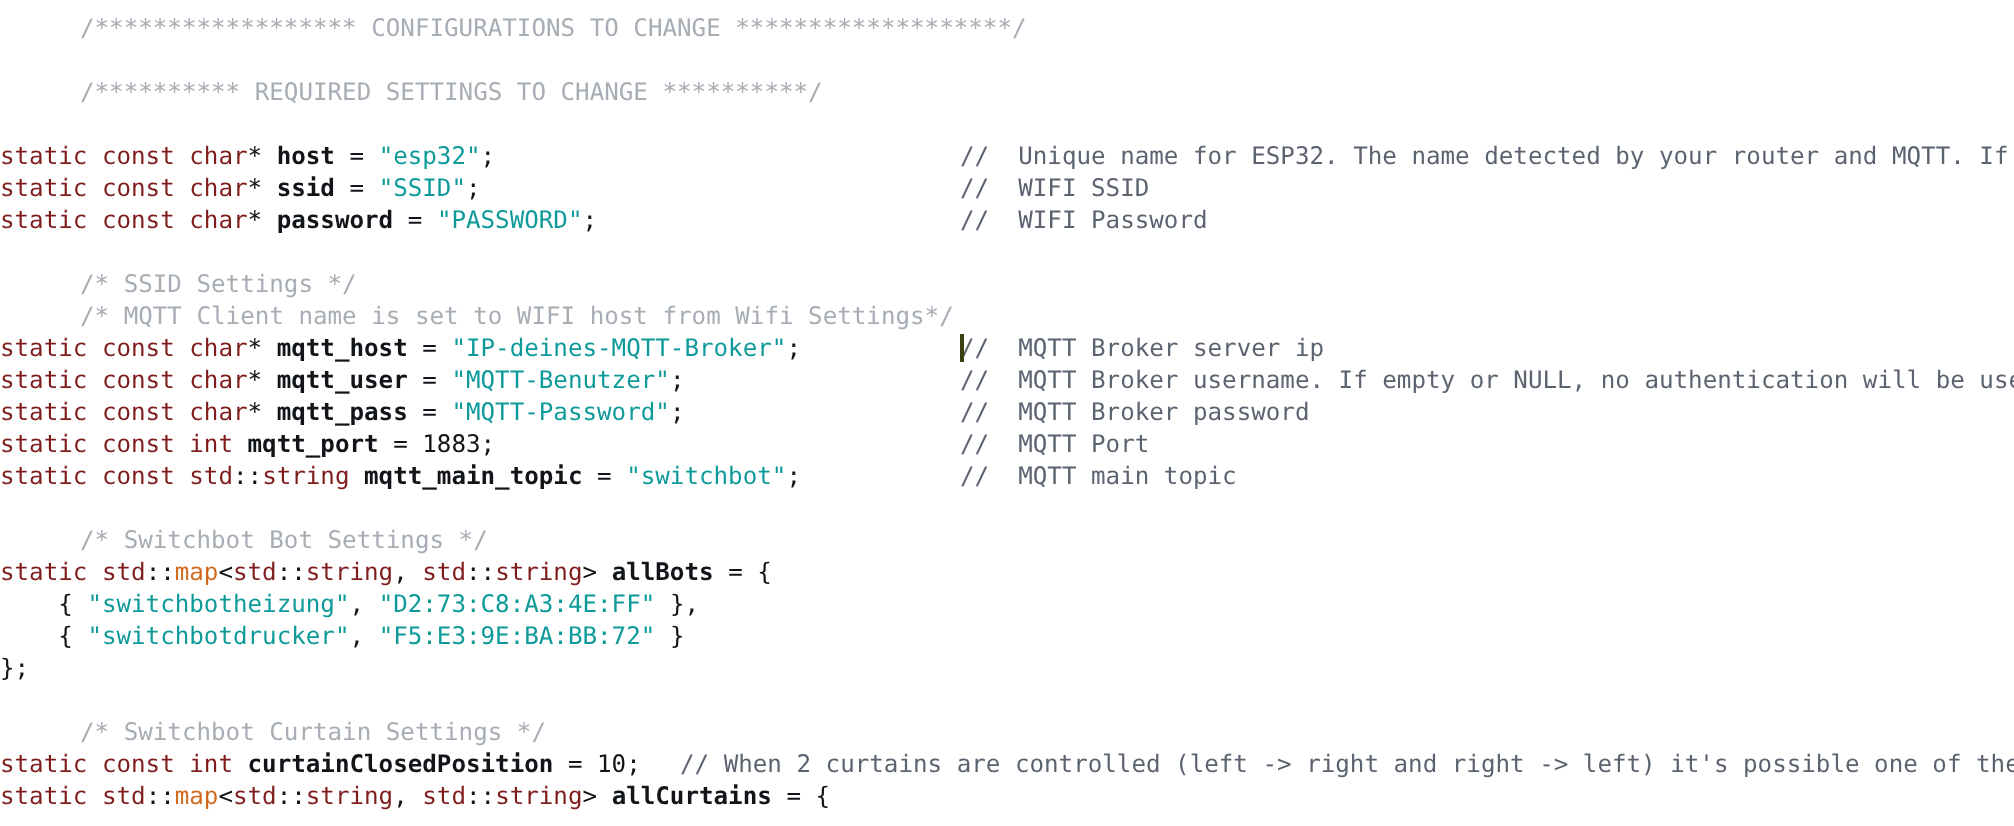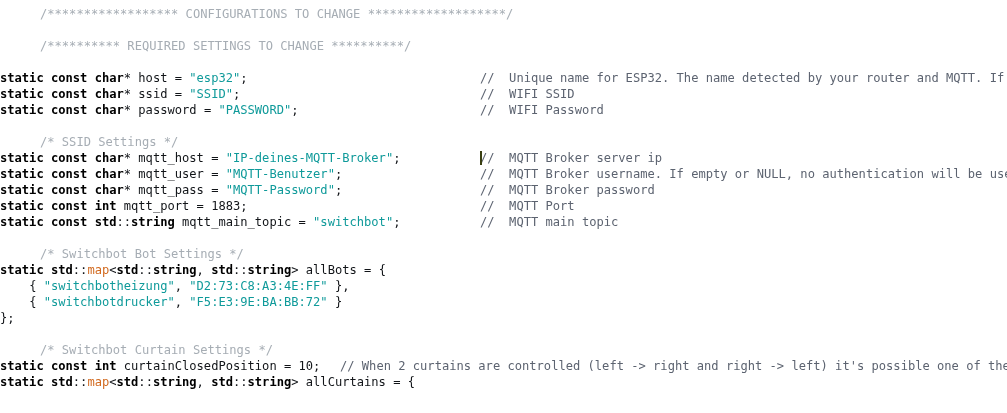--- a/index.html
+++ b/index.html
@@ -37,24 +37,24 @@
     top: 0;
     white-space: pre;
   }
   .code-line .trail {
     position: absolute;
     top: 0;
     white-space: pre;
     color: #5c6370;
   }
   
-  .kw      { color: #000000; font-weight: bold; }      
+  .kw      { color: #7f1d1d; }      
   .str     { color: #0f9a9a; }      
   .num     { color: #111418; font-weight: normal; }
-  .ident   { color: #111418; font-weight: normal; }
+  .ident   { color: #111418; font-weight: bold; }
   .type    { color: #d2691e; }      
   .cmt     { color: #a6adb4; margin-left: 40px; }      
   .icmt    { color: #5c6370; }      
   .punct   { color: #111418; }
   
   .caret {
     position: absolute;
     width: 1.5px;
     height: 14px;
     top: 1px;
@@ -67,20 +67,21 @@
 <div id="editor">
     <div class="code-line"><span class="main"><span class="cmt">/****************** CONFIGURATIONS TO CHANGE *******************/</span></span></div>
     <div class="code-line"><span class="main"></span></div>
     <div class="code-line"><span class="main"><span class="cmt">/********** REQUIRED SETTINGS TO CHANGE **********/</span></span></div>
     <div class="code-line"><span class="main"></span></div>
     <div class="code-line"><span class="main"><span class="kw">static</span><span class="punct"> </span><span class="kw">const</span><span class="punct"> </span><span class="kw">char</span><span class="punct">*</span><span class="punct"> </span><span class="ident">host</span><span class="punct"> </span><span class="punct">=</span><span class="punct"> </span><span class="str">"esp32"</span><span class="punct">;</span></span><span class="trail icmt" style="left: 480px;">//  Unique name for ESP32. The name detected by your router and MQTT. If you are usi</span></div>
     <div class="code-line"><span class="main"><span class="kw">static</span><span class="punct"> </span><span class="kw">const</span><span class="punct"> </span><span class="kw">char</span><span class="punct">*</span><span class="punct"> </span><span class="ident">ssid</span><span class="punct"> </span><span class="punct">=</span><span class="punct"> </span><span class="str">"SSID"</span><span class="punct">;</span></span><span class="trail icmt" style="left: 480px;">//  WIFI SSID</span></div>
     <div class="code-line"><span class="main"><span class="kw">static</span><span class="punct"> </span><span class="kw">const</span><span class="punct"> </span><span class="kw">char</span><span class="punct">*</span><span class="punct"> </span><span class="ident">password</span><span class="punct"> </span><span class="punct">=</span><span class="punct"> </span><span class="str">"PASSWORD"</span><span class="punct">;</span></span><span class="trail icmt" style="left: 480px;">//  WIFI Password</span></div>
     <div class="code-line"><span class="main"></span></div>
     <div class="code-line"><span class="main"><span class="cmt">/* SSID Settings */</span></span></div>
+    <div class="code-line"><span class="main"><span class="cmt">/* MQTT Client name is set to WIFI host from Wifi Settings*/</span></span></div>
     <div class="code-line"><span class="main"><span class="kw">static</span><span class="punct"> </span><span class="kw">const</span><span class="punct"> </span><span class="kw">char</span><span class="punct">*</span><span class="punct"> </span><span class="ident">mqtt_host</span><span class="punct"> </span><span class="punct">=</span><span class="punct"> </span><span class="str">"IP-deines-MQTT-Broker"</span><span class="punct">;</span></span><span class="trail icmt" style="left: 480px;">//  MQTT Broker server ip</span><span class="caret" style="left: 480px;"></span></div>
     <div class="code-line"><span class="main"><span class="kw">static</span><span class="punct"> </span><span class="kw">const</span><span class="punct"> </span><span class="kw">char</span><span class="punct">*</span><span class="punct"> </span><span class="ident">mqtt_user</span><span class="punct"> </span><span class="punct">=</span><span class="punct"> </span><span class="str">"MQTT-Benutzer"</span><span class="punct">;</span></span><span class="trail icmt" style="left: 480px;">//  MQTT Broker username. If empty or NULL, no authentication will be used</span></div>
     <div class="code-line"><span class="main"><span class="kw">static</span><span class="punct"> </span><span class="kw">const</span><span class="punct"> </span><span class="kw">char</span><span class="punct">*</span><span class="punct"> </span><span class="ident">mqtt_pass</span><span class="punct"> </span><span class="punct">=</span><span class="punct"> </span><span class="str">"MQTT-Password"</span><span class="punct">;</span></span><span class="trail icmt" style="left: 480px;">//  MQTT Broker password</span></div>
     <div class="code-line"><span class="main"><span class="kw">static</span><span class="punct"> </span><span class="kw">const</span><span class="punct"> </span><span class="kw">int</span><span class="punct"> </span><span class="ident">mqtt_port</span><span class="punct"> </span><span class="punct">=</span><span class="punct"> </span><span class="num">1883</span><span class="punct">;</span></span><span class="trail icmt" style="left: 480px;">//  MQTT Port</span></div>
     <div class="code-line"><span class="main"><span class="kw">static</span><span class="punct"> </span><span class="kw">const</span><span class="punct"> </span><span class="kw">std</span><span class="punct">:</span><span class="punct">:</span><span class="kw">string</span><span class="punct"> </span><span class="ident">mqtt_main_topic</span><span class="punct"> </span><span class="punct">=</span><span class="punct"> </span><span class="str">"switchbot"</span><span class="punct">;</span></span><span class="trail icmt" style="left: 480px;">//  MQTT main topic</span></div>
     <div class="code-line"><span class="main"></span></div>
     <div class="code-line"><span class="main"><span class="cmt">/* Switchbot Bot Settings */</span></span></div>
     <div class="code-line"><span class="main"><span class="kw">static</span><span class="punct"> </span><span class="kw">std</span><span class="punct">:</span><span class="punct">:</span><span class="type">map</span><span class="punct">&lt;</span><span class="kw">std</span><span class="punct">:</span><span class="punct">:</span><span class="kw">string</span><span class="punct">,</span><span class="punct"> </span><span class="kw">std</span><span class="punct">:</span><span class="punct">:</span><span class="kw">string</span><span class="punct">&gt;</span><span class="punct"> </span><span class="ident">allBots</span><span class="punct"> </span><span class="punct">=</span><span class="punct"> </span><span class="punct">{</span></span></div>
     <div class="code-line"><span class="main"><span class="punct"> </span><span class="punct"> </span><span class="punct"> </span><span class="punct"> </span><span class="punct">{</span><span class="punct"> </span><span class="str">"switchbotheizung"</span><span class="punct">,</span><span class="punct"> </span><span class="str">"D2:73:C8:A3:4E:FF"</span><span class="punct"> </span><span class="punct">}</span><span class="punct">,</span></span></div>
     <div class="code-line"><span class="main"><span class="punct"> </span><span class="punct"> </span><span class="punct"> </span><span class="punct"> </span><span class="punct">{</span><span class="punct"> </span><span class="str">"switchbotdrucker"</span><span class="punct">,</span><span class="punct"> </span><span class="str">"F5:E3:9E:BA:BB:72"</span><span class="punct"> </span><span class="punct">}</span></span></div>

